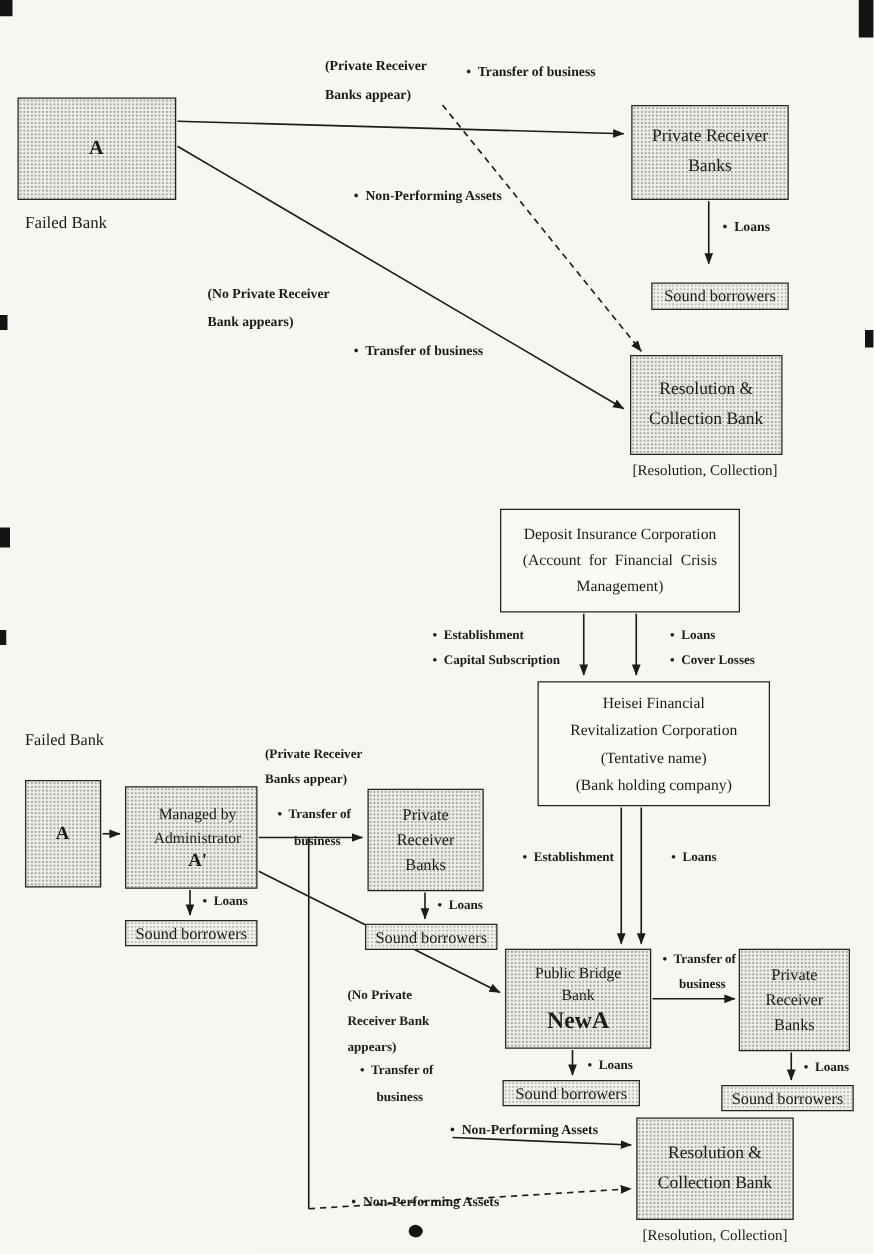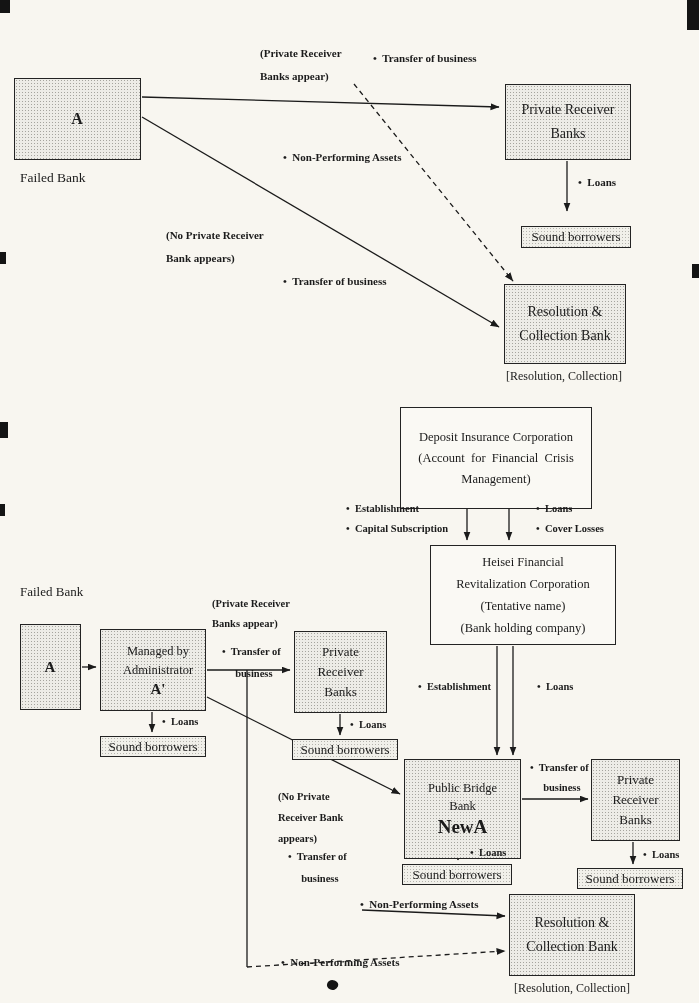--- a/index.html
+++ b/index.html
@@ -92,21 +92,21 @@
   <div class="box shaded" style="left:505px; top:84px; width:126px; height:76px; line-height:24px; font-size:14px;">Private Receiver
 Banks</div>
   <div class="lbl" style="left:578px; top:171px;">•  Loans</div>
   <div class="soundbox" style="left:521px; top:226px; width:110px; height:22px;">Sound borrowers</div>
 
   <div class="box shaded" style="left:504px; top:284px; width:122px; height:80px; line-height:24px; font-size:14px;">Resolution &amp;
 Collection Bank</div>
   <div class="cap" style="left:506px; top:369px;">[Resolution, Collection]</div>
 
 
-  <div class="box plain" style="left:400px; top:407px; width:192px; height:102px; line-height:21px; font-size:12.5px;">Deposit Insurance Corporation
+  <div class="box plain" style="left:400px; top:407px; width:192px; height:83px; line-height:21px; font-size:12.5px;">Deposit Insurance Corporation
 (Account  for  Financial  Crisis
 Management)</div>
 
   <div class="lbl sm" style="left:346px; top:499px;">•  Establishment</div>
   <div class="lbl sm" style="left:346px; top:519px;">•  Capital Subscription</div>
   <div class="lbl sm" style="left:536px; top:499px;">•  Loans</div>
   <div class="lbl sm" style="left:536px; top:519px;">•  Cover Losses</div>
 
   <div class="box plain" style="left:430px; top:545px; width:186px; height:100px; line-height:22px; font-size:12.5px;">Heisei Financial
 Revitalization Corporation
@@ -133,21 +133,21 @@
 
   <div class="lbl sm" style="left:162px; top:712px;">•  Loans</div>
   <div class="soundbox" style="left:100px; top:736px; width:106px; height:21px;">Sound borrowers</div>
 
   <div class="lbl sm" style="left:350px; top:715px;">•  Loans</div>
   <div class="soundbox" style="left:292px; top:739px; width:106px; height:21px;">Sound borrowers</div>
 
   <div class="lbl sm" style="left:418px; top:677px;">•  Establishment</div>
   <div class="lbl sm" style="left:537px; top:677px;">•  Loans</div>
 
-  <div class="box shaded" style="left:404px; top:759px; width:117px; height:100px;">
+  <div class="box shaded" style="left:404px; top:759px; width:117px; height:80px;">
     <span style="font-size:12.5px; line-height:18px;">Public Bridge
 Bank</span>
     <span style="font-size:19px; font-weight:bold; line-height:24px;">NewA</span>
   </div>
 
   <div class="lbl sm" style="left:530px; top:758px;">•  Transfer of
      business</div>
   <div class="box shaded" style="left:591px; top:759px; width:89px; height:82px; line-height:20px; font-size:13px;">Private
 Receiver
 Banks</div>

